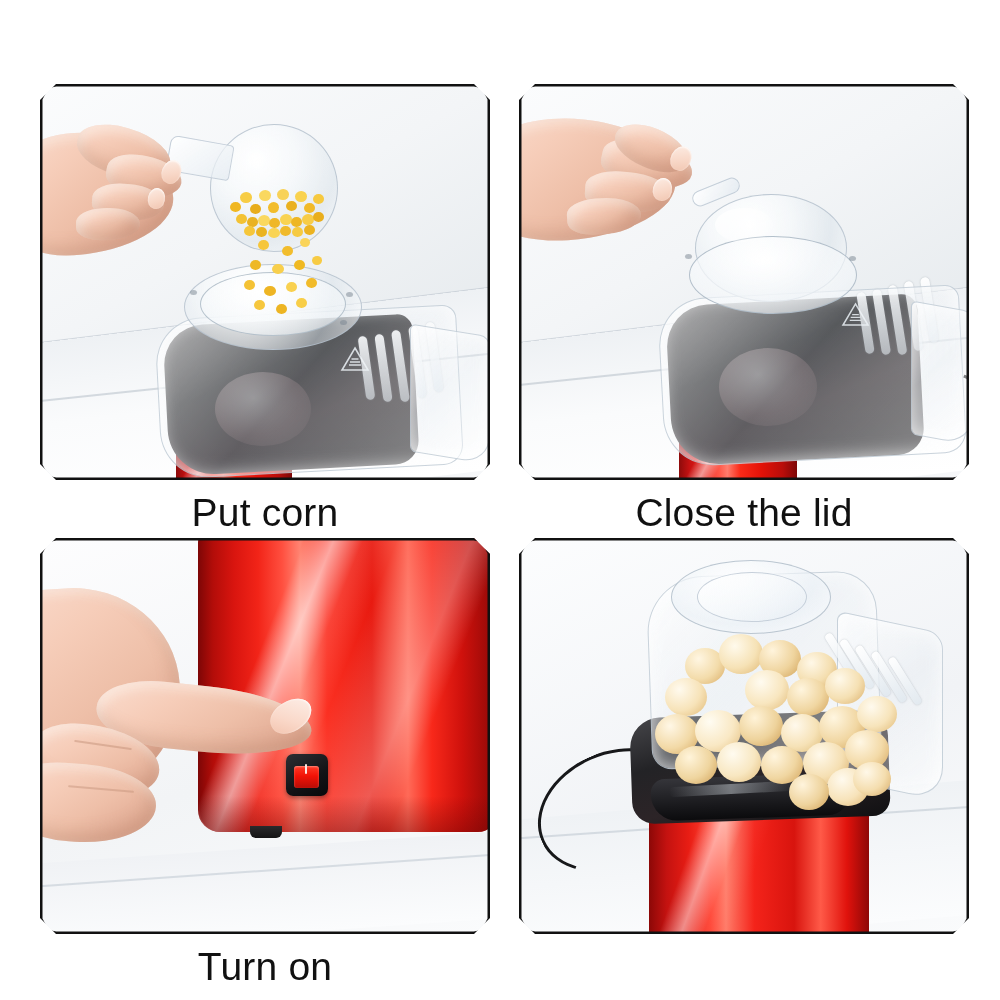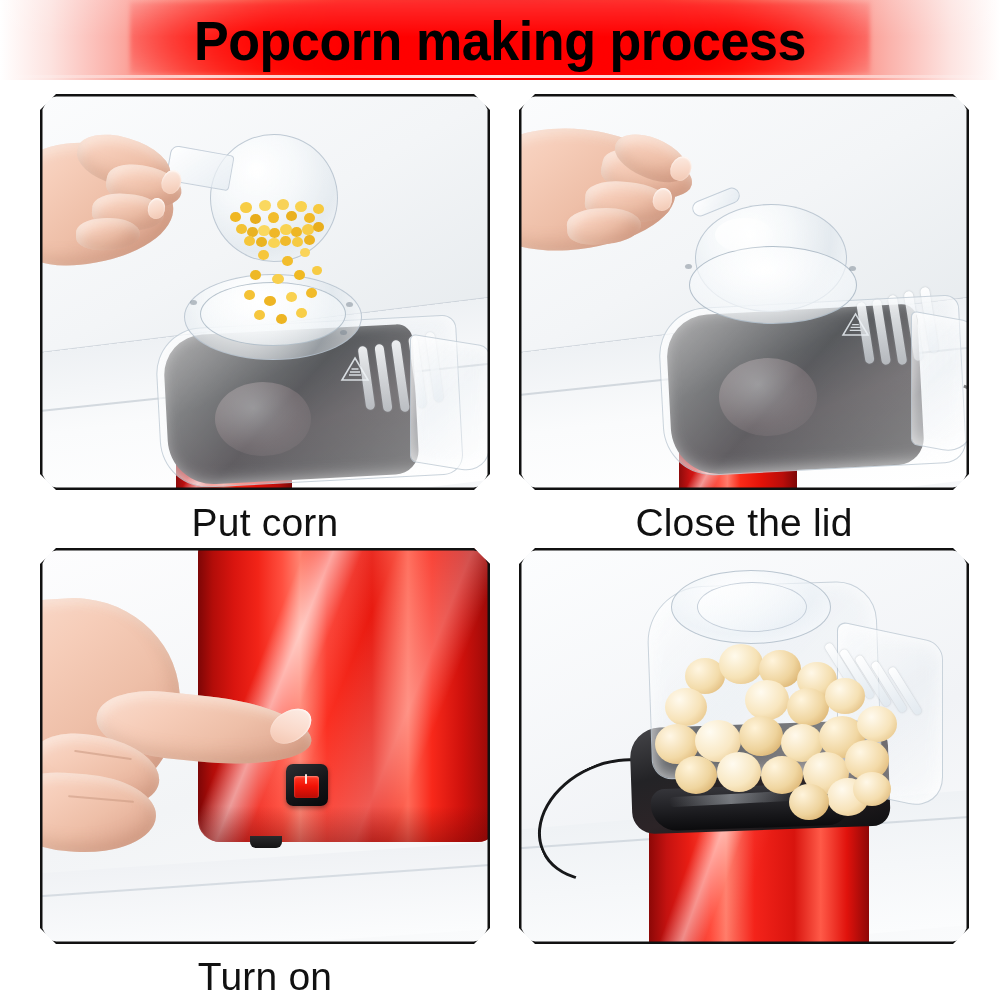--- a/index.html
+++ b/index.html
@@ -44,21 +44,21 @@
     transform:scaleX(0.93);
     white-space:nowrap;
     z-index:3;
   }
   .banner-underline{
     position:absolute;left:0;bottom:2px;width:100%;height:3px;
     background:linear-gradient(to right,rgba(255,255,255,0),rgba(255,255,255,.75) 20%,rgba(255,255,255,.9) 50%,rgba(255,255,255,.75) 80%,rgba(255,255,255,0));
   }
 
   
-  .grid{position:absolute;left:0;top:86px;width:1000px;height:914px;}
+  .grid{position:absolute;left:0;top:76px;width:1000px;height:914px;}
   .cell{position:absolute;}
   .cell.c1{left:40px;top:8px;}
   .cell.c2{left:519px;top:8px;}
   .cell.c3{left:40px;top:462px;}
   .cell.c4{left:519px;top:462px;}
 
   .frame{
     position:relative;width:450px;height:396px;
     background:#f4f6f8;
     overflow:hidden;
@@ -147,26 +147,20 @@
   .kernel{position:absolute;border-radius:52% 48% 50% 50%;}
   .pop{position:absolute;border-radius:50%;}
 
   .cord{position:absolute;border-radius:50%;border:3.5px solid #17181a;background:transparent;}
 </style>
 </head>
 <body>
 
 <div id="page">
 
-  <div class="banner">
-    <div class="banner-core"></div>
-    <div class="banner-gloss"></div>
-    <div class="banner-underline"></div>
-    <div class="banner-title">Popcorn making process</div>
-  </div>
 
   <div class="grid">
 
     <div class="cell c1">
       <div class="frame">
         <div class="scene">
           <div class="bg-wall"></div>
           <div class="bg-table"></div>
           <div class="tbl-edge"></div>
 

